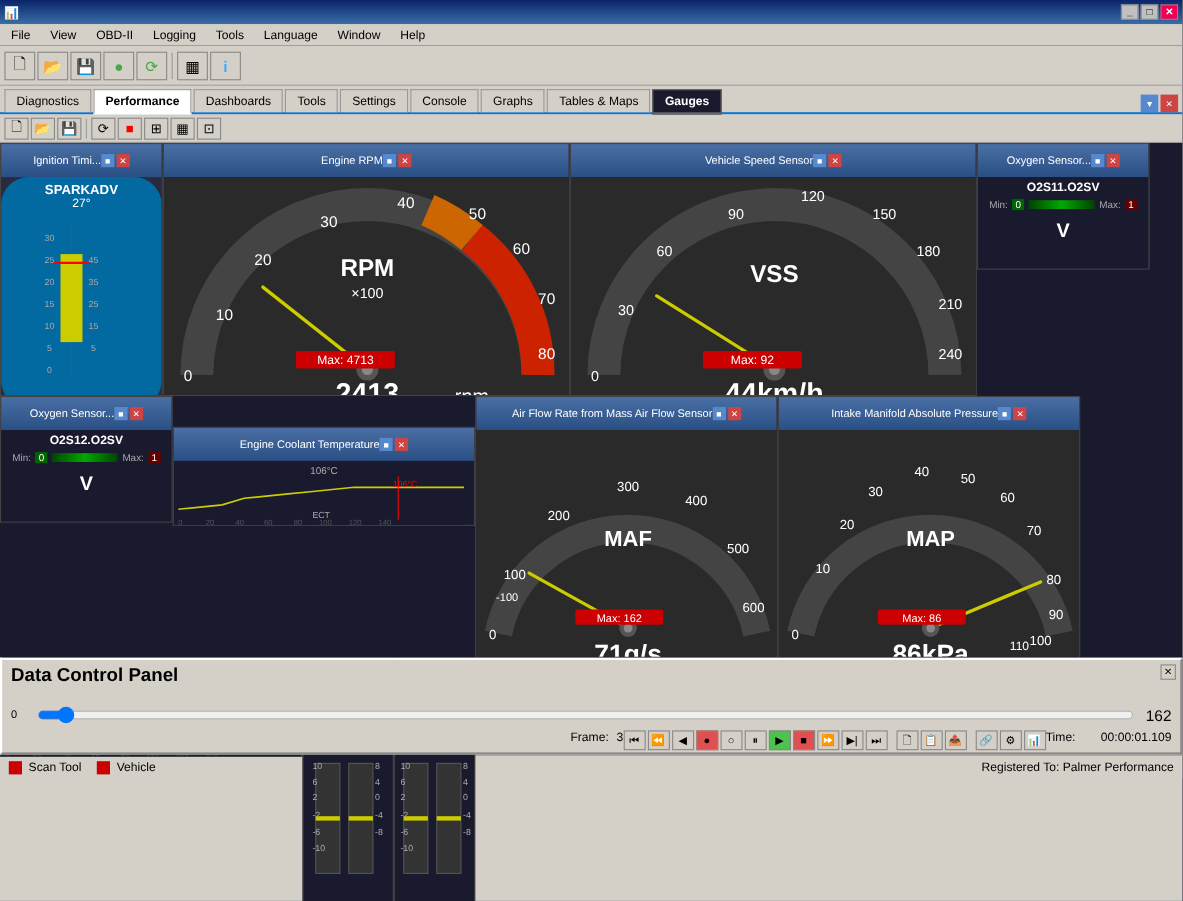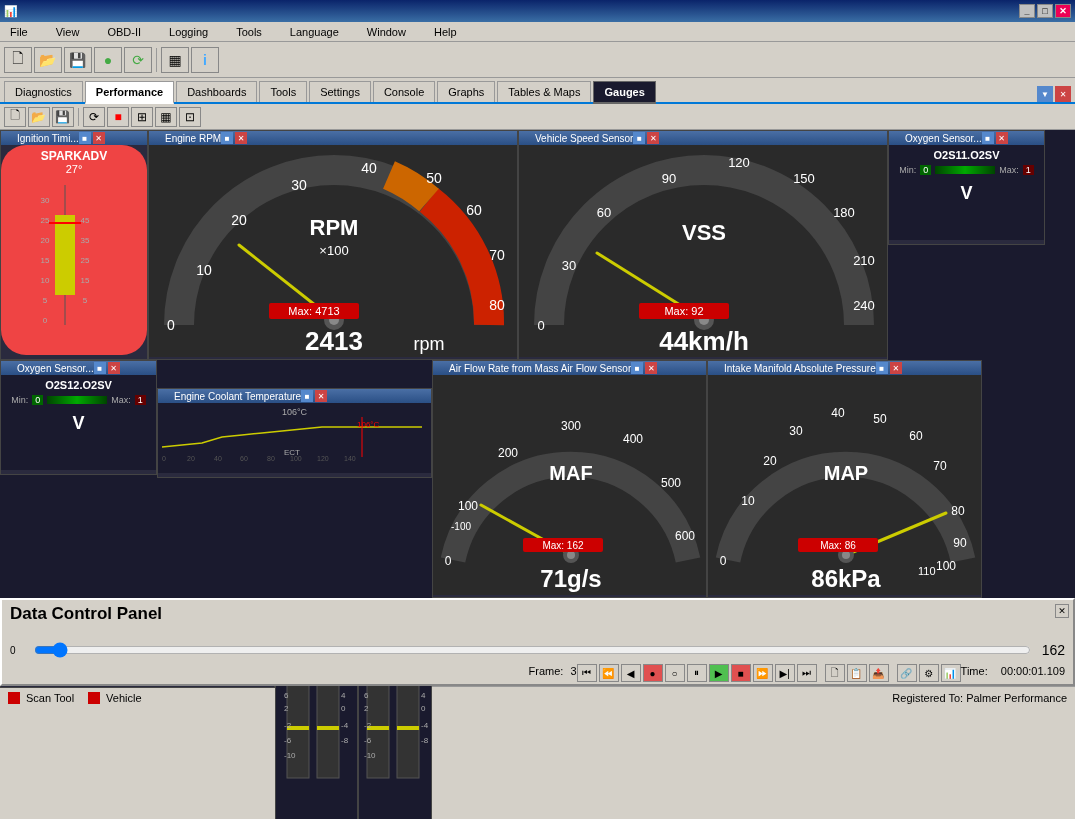--- a/index.html
+++ b/index.html
@@ -31,21 +31,21 @@
     .title-btn.close { background: #e05; color: white; }
 
     
     #menubar {
       background: #d4d0c8;
       height: 20px;
       display: flex;
       align-items: center;
       padding: 0 4px;
       border-bottom: 1px solid #999;
-      gap: 16px;
+      gap: 6px;
     }
     .menu-item {
       padding: 2px 6px;
       cursor: pointer;
       font-size: 11px;
     }
 
     
     #toolbar {
       background: #d4d0c8;
@@ -122,25 +122,25 @@
     .gauge-panel {
       border: 1px solid #444;
       position: relative;
       background: #2a2a3e;
       overflow: hidden;
     }
     .gauge-panel-header {
       background: linear-gradient(to bottom, #4a6fa5, #2a4f85);
       color: white;
       font-size: 10px;
-      padding: 2px 16px;
+      padding: 2px 4px;
       display: flex;
       align-items: center;
-      justify-content: flex-start;
-      height: 14px;
+      justify-content: center;
+      height: 30px;
     }
     .panel-controls { display: flex; gap: 2px; }
     .panel-btn {
       width: 12px; height: 12px;
       background: #5588cc;
       border: none;
       color: white;
       font-size: 8px;
       cursor: pointer;
       display: flex; align-items: center; justify-content: center;
@@ -289,21 +289,21 @@
 <div id="main-content" style="display:flex; flex-wrap:wrap; height:468px; background:#1a1a2e;">
 
   <div class="gauge-panel" style="width:148px;height:230px;">
     <div class="gauge-panel-header">
       <span>Ignition Timi...</span>
       <div class="panel-controls">
         <div class="panel-btn">■</div>
         <div class="panel-btn close">✕</div>
       </div>
     </div>
-    <div class="gauge-body" style="background:#ef4444; padding:4px;border-radius:25px;">
+    <div class="gauge-body" style="background:#0369a1; padding:4px;border-radius:25px;">
       <div style="color:white;font-size:12px;font-weight:bold;text-align:center;">SPARKADV</div>
       <div style="color:white;font-size:11px;text-align:center;">27°</div>
       
       <svg width="130" height="160" viewBox="0 0 130 160">
 
         <g fill="none" stroke="#555" stroke-width="1">
           <line x1="60" y1="10" x2="60" y2="150"></line>
         </g>
 
         <rect x="50" y="40" width="20" height="80" fill="#cc0"></rect>
@@ -768,21 +768,21 @@
       <div class="play-btn">🗋</div>
       <div class="play-btn">📋</div>
       <div class="play-btn">📤</div>
       <div style="width:4px;"></div>
       <div class="play-btn">🔗</div>
       <div class="play-btn">⚙</div>
       <div class="play-btn">📊</div>
     </div>
     <span style="font-size:11px;">
       <span>Time:</span>
-      <span style="margin-left:10px;">00:00:01.109</span>
+      <span style="margin-left:20px;">00:00:01.109</span>
     </span>
   </div>
 </div>
 
 <div id="statusbar">
   <div style="display:flex;align-items:center;gap:6px;">
     <span style="width:12px;height:12px;background:#cc0000;display:inline-block;"></span>
     <span>Scan Tool</span>
     <span style="width:12px;height:12px;background:#cc0000;display:inline-block;margin-left:8px;"></span>
     <span>Vehicle</span>

